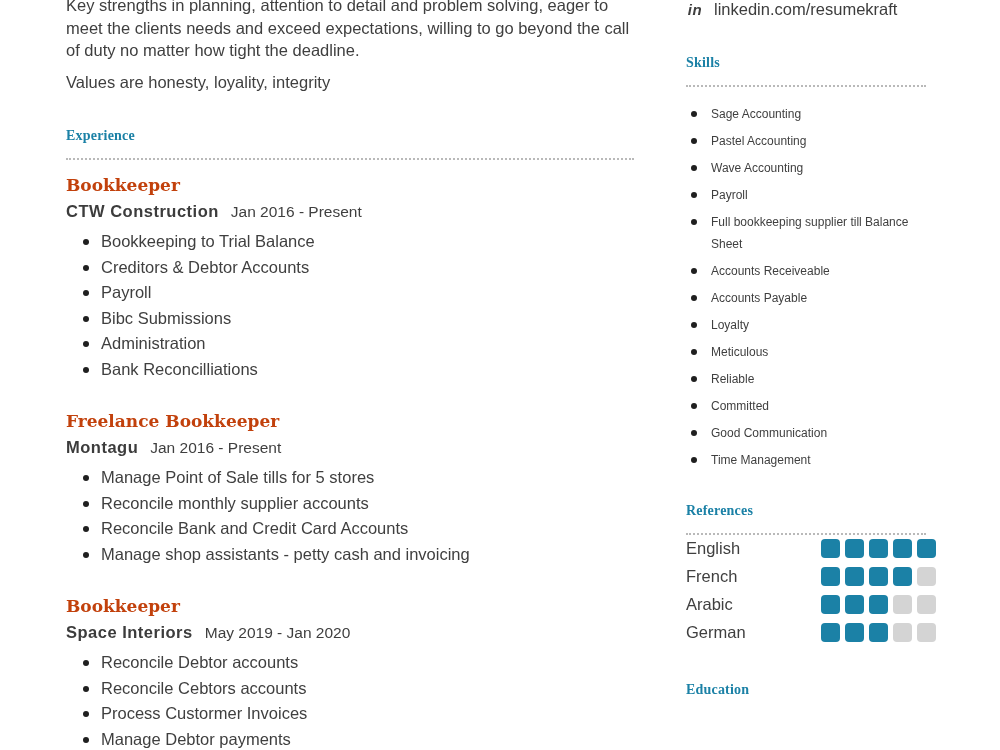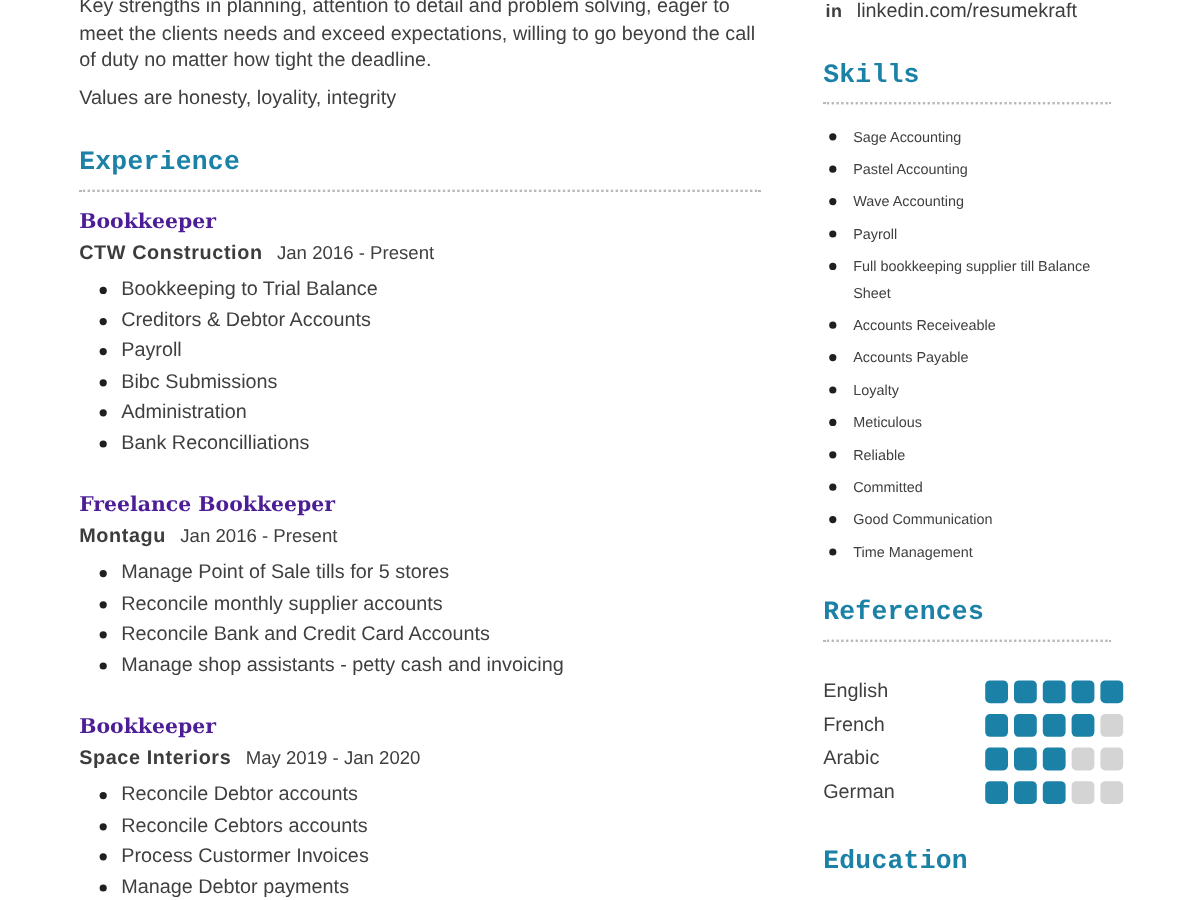--- a/index.html
+++ b/index.html
@@ -10,56 +10,56 @@
   }
   .page { display:flex; }
   .col-left { width:568px; margin-left:66px; flex:none; }
   .col-right { width:250px; margin-left:52px; flex:none; }
 
   .summary { font-size:16.5px; line-height:22.5px; margin:0; }
   .p1 { margin-top:-6px; }
   .p2 { margin-top:9px; }
 
   .section-head {
-    font-family:Liberation Mono, monospace; font-weight:700;
-    font-size:22px; line-height:26px; color:var(--accent,#1b81a6);
+    font-family:Liberation Serif, serif; font-weight:700;
+    font-size:14px; line-height:26px; color:var(--accent,#1b81a6);
     margin:0; letter-spacing:0.2px;
   }
   .dotline { border-top:2px dotted #b9b9b9; margin-top:9px; height:0; }
   .col-right .dotline { width:240px; }
 
   .exp-head { margin-top:30px; }
 
   .job { margin-top:14px; }
   .job + .job { margin-top:28px; }
   .job-title {
     font-family:"DejaVu Serif", serif; font-weight:700;
-    font-size:17px; line-height:22px; color:#4c1d95;
+    font-size:17px; line-height:22px; color:#c2410c;
   }
   .job-meta { margin-top:5px; line-height:21px; }
   .company { font-weight:700; font-size:16.5px; letter-spacing:0.5px; color:#3c3c3c; }
   .dates { font-size:15.5px; margin-left:12px; color:#3f3f3f; }
 
   ul.bullets { list-style:none; margin:7px 0 0 0; padding:0; }
   .bullets li { display:flex; align-items:flex-start; font-size:16.5px; line-height:25.5px; }
   .bullet-dot { width:6px; height:6px; border-radius:50%; background:#1f1f1f; flex:none; margin:10px 12px 0 17px; }
 
   .contact-row { display:flex; align-items:center; gap:10px; font-size:16.5px; color:#3d3d3d; }
   .contact-row.first { margin-top:3px; }
   .contact-row + .contact-row { margin-top:12px; }
   .cicon { width:18px; height:18px; flex:none; display:flex; align-items:center; justify-content:center; }
-  .li-glyph { font-weight:700; font-size:15px; color:#3f3f3f; letter-spacing:0.5px; }
+  .li-glyph { font-weight:700; font-size:15px; color:#3f3f3f; letter-spacing:0.5px;font-style:italic; }
 
   .skills-head { margin-top:31px; }
   ul.skills-list { list-style:none; margin:13px 0 0 0; padding:0; }
   .skills-list li { display:flex; align-items:flex-start; font-size:12px; line-height:22px; padding:2.5px 0; }
   .skills-list .bullet-dot { margin:8px 14px 0 5px; }
 
   .refs-head { margin-top:25px; }
-  .langs { margin-top:32px; }
+  .langs { margin-top:4px; }
   .lang-row { display:flex; align-items:center; height:19px; margin-bottom:9px; font-size:16.5px; }
   .lang-name { flex:1; }
   .squares { display:flex; gap:5px; }
   .sq { width:19px; height:19px; border-radius:4px; flex:none; }
   .sq.filled { background:var(--accent,#1b81a6); }
   .sq.empty { background:#d4d4d4; }
 
   .edu-head { margin-top:35px; }
 </style>
 </head>

